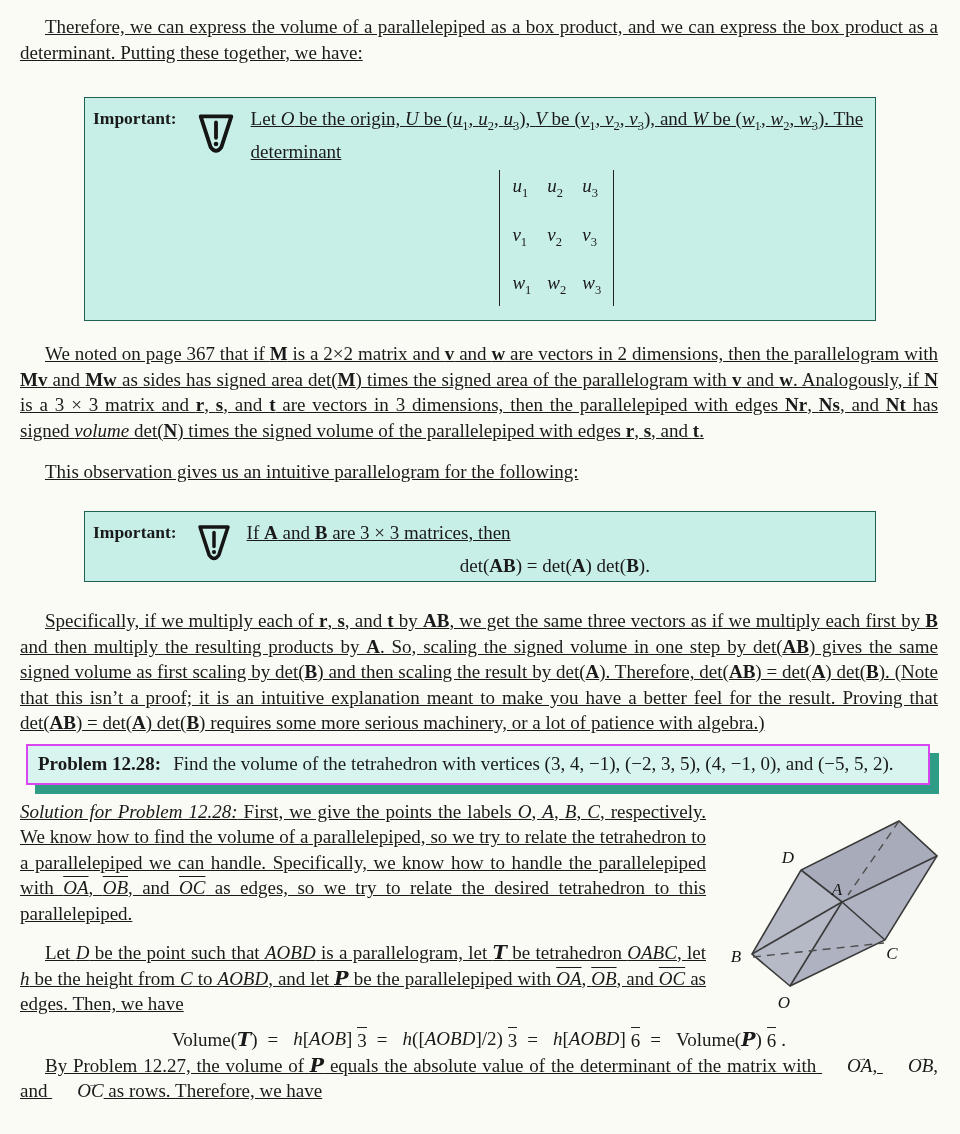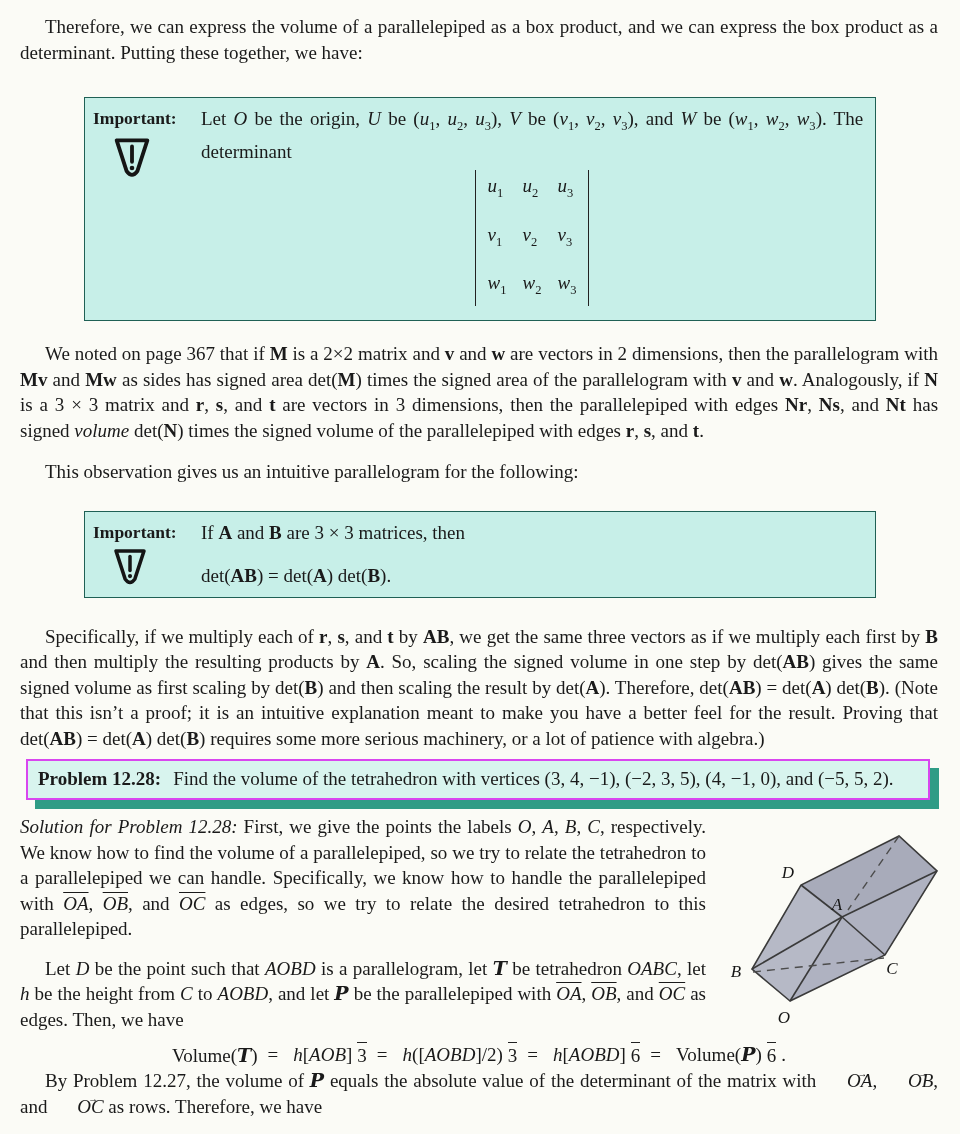--- a/index.html
+++ b/index.html
@@ -4,51 +4,51 @@
 <style>
   html,body{margin:0;padding:0;}
   body{
     width:960px;height:1134px;
     background:#fbfbf6;
     font-family:"Liberation Serif","DejaVu Serif",serif;
     font-size:19px;color:#1a1a1a;
     overflow:hidden;
   }
   .page{padding:14px 22px 0 20px;position:relative;}
-  .para{margin:0;line-height:25.5px;text-align:justify;}
+  .para{margin:0;line-height:25.5px;text-align:justify;text-decoration:underline;}
   .indent{text-indent:25px;}
   sub{font-size:0.66em;}
   .seg-b{font-weight:700;}
   .seg-i{font-style:italic;}
   .seg-cal{font-style:italic;font-weight:600;font-family:"DejaVu Serif",serif;}
   .seg-ol{font-style:italic;text-decoration:overline;text-decoration-thickness:1.2px;}
   .seg-sub{font-style:normal;}
   .seg-vec{font-style:italic;position:relative;display:inline-block;}
   .seg-vec::after{content:"\2192";position:absolute;left:55%;top:-0.68em;transform:translateX(-50%);font-size:0.5em;font-style:normal;}
 
   
   .important-box{
     display:flex;
     margin:32px 62px 0 64px;
     background:#c7efe8;
     border:1px solid #1f6055;
     padding:8px 12px 8px 8px;
   }
-  .imp-label-col{flex:0 0 96px;display:flex;flex-direction:column;}
+  .imp-label-col{flex:0 0 96px;display:flex;flex-direction:row;}
   .imp-label{font-weight:700;font-size:17.5px;line-height:24px;}
   .warn-icon{margin:5px 0 0 16px;}
   .imp-content{flex:1;padding-left:12px;}
   .det-wrap{text-align:center;margin:5px 0 6px;}
   .det-grid{
     display:inline-grid;grid-template-columns:repeat(3,auto);
     column-gap:28px;row-gap:1px;line-height:26px;
     border-left:1.6px solid #222;border-right:1.6px solid #222;
     padding:3px 12px;text-align:left;gap:16px;
   }
-  .center-eq{text-align:left;margin-top:20px;}
+  .center-eq{text-align:center;margin-top:10px;}
 
   
   .problem-box{
     margin:8px 8px 0 6px;
     background:#d8f4ee;
     border:2px solid #d946ef;
     box-shadow:9px 9px 0 0 #2f9c86;
     padding:5px 10px 6px;
     line-height:26px;
   }

